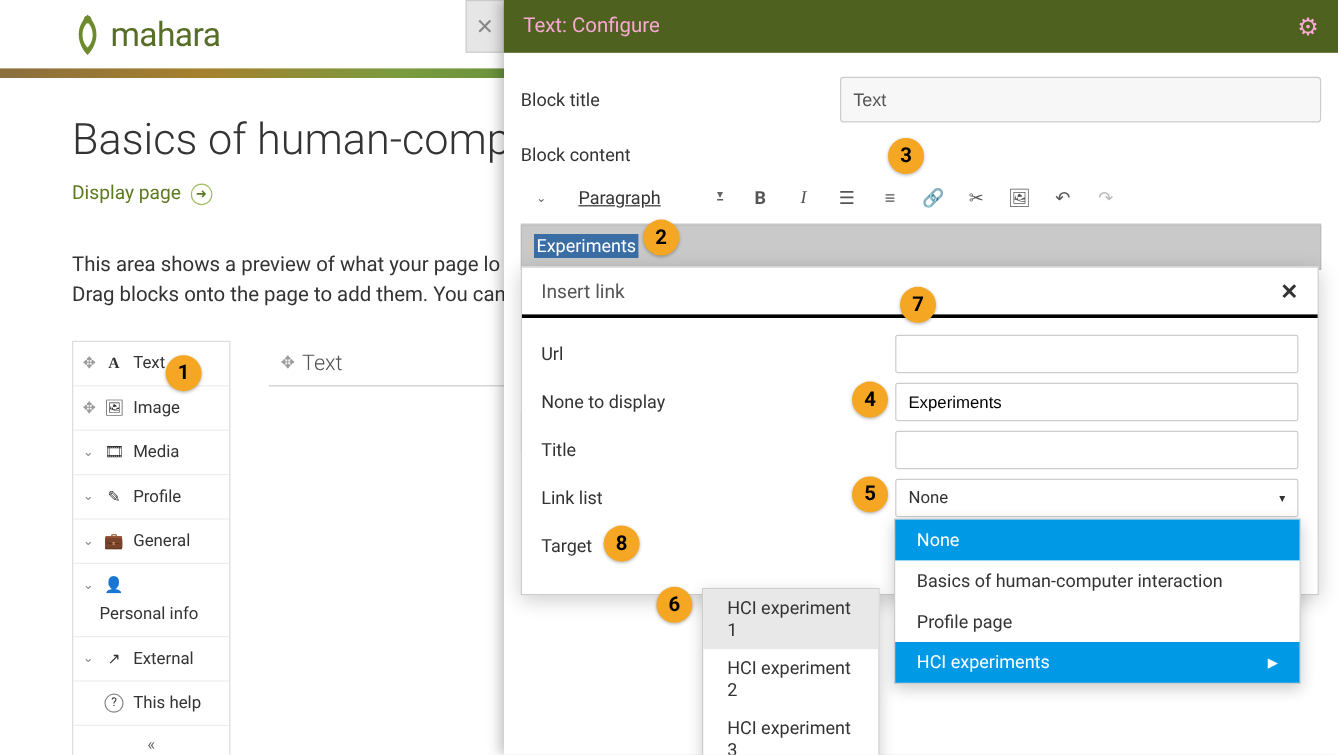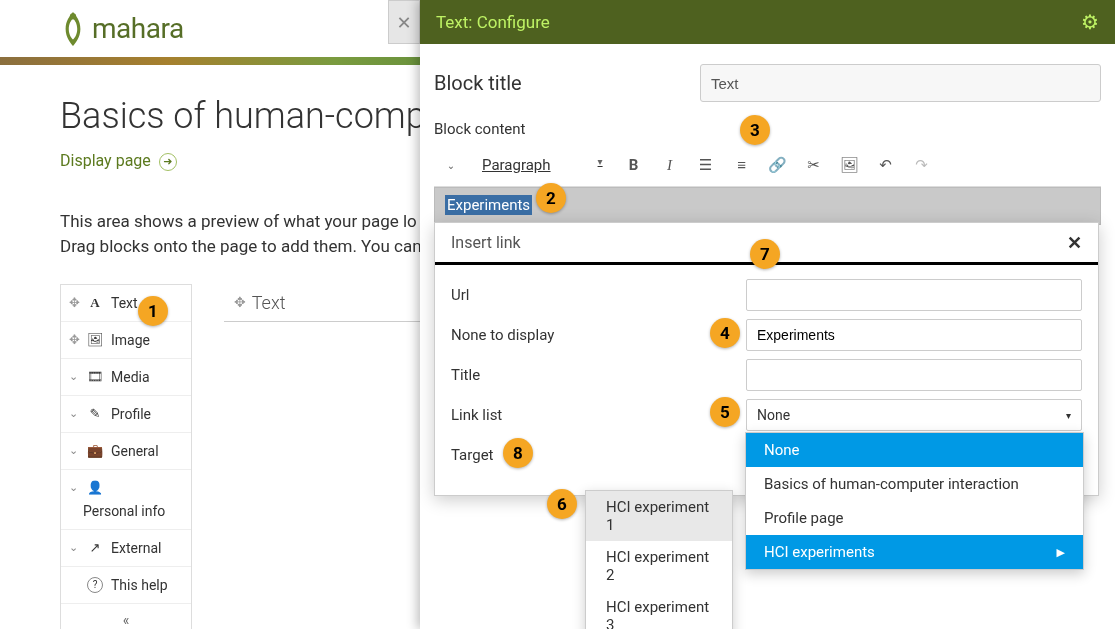--- a/index.html
+++ b/index.html
@@ -29,26 +29,26 @@
   .sb-collapse { text-align:center; padding:8px; color:#666;}
   
   .maincol { flex: 1; }
   .block-hdr { display:flex; align-items:center; padding: 8px 10px; border-bottom:1px solid #ccc; color:#555;}
   .block-hdr .title { font-size:18px; font-weight:300;}
   .block-hdr .plus { margin-right:6px; color:#999;}
   .block-hdr .gear { margin-left:auto; color:#555;}
   .close-x { position:absolute; top:0; left:388px; width:32px; height:44px; background:#e6e6e6; border:1px solid #ccc; display:flex; align-items:center; justify-content:center; color:#888; font-size:18px; cursor:pointer;}
   
   .panel { position:absolute; top:0; right:0; width:695px; height:629px; background:#fff; box-shadow:-3px 0 10px rgba(0,0,0,0.25); }
-  .panel-hdr { height:44px; background:#4e611f; color:#bef264; display:flex; align-items:center; padding:0 16px; font-size:17px;}
+  .panel-hdr { height:44px; background:#4e611f; color:#f9a8d4; display:flex; align-items:center; padding:0 16px; font-size:17px;}
   .panel-hdr .gear2 { margin-left:auto; font-size:20px; }
   
   .panel-body { padding: 20px 14px 0 14px; }
   .form-row { display:flex; align-items:center; margin-bottom:10px;}
-  .form-row label { width:266px; font-size:20px; color:#333; padding-left:0;}
+  .form-row label { width:266px; font-size:15px; color:#333; padding-left:0;}
   .form-row input[type=text] { flex:1; height:38px; border:1px solid #ccc; border-radius:3px; background:#f7f7f7; padding:0 10px; font-size:15px; color:#555;}
   
   .bc-label { font-size:15px; margin:18px 0 10px 0;}
   .toolbar { display:flex; align-items:center; gap:2px; border-bottom:1px solid #ddd; padding-bottom:4px; margin-bottom:0;}
   .tb-btn { width:34px; height:34px; display:flex; align-items:center; justify-content:center; cursor:pointer; color:#555; font-size:15px;}
   .tb-para { display:flex; align-items:flex-start; gap:47px; padding:0 12px; font-size:15px; cursor:pointer;text-decoration:underline;}
   .tb-caret{font-size:10px; color:#666;}
   
   .editor { height:38px; background:#c9c9c9; border:1px solid #bbb; padding:8px 10px; font-size:15px; color:#fff;}
   .editor .hl { background:#3a6ea5; color:#fff; padding:1px 2px;}

